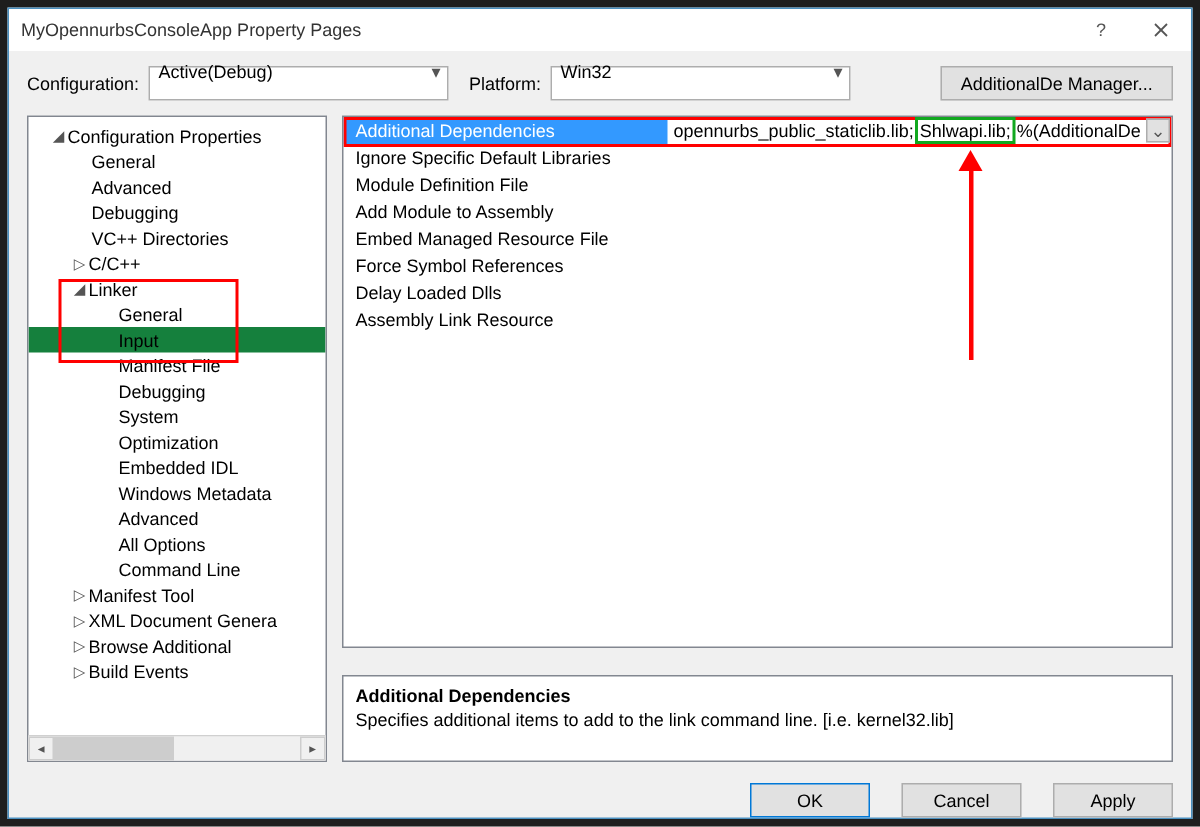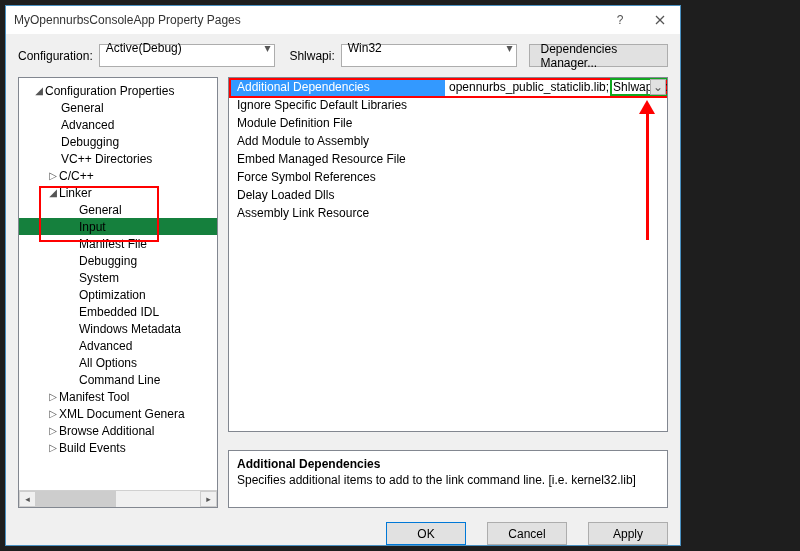--- a/index.html
+++ b/index.html
@@ -1,17 +1,17 @@
 <!DOCTYPE html>
 <html><head>
 <meta charset="utf-8">
 <style>
 * { box-sizing: border-box; margin: 0; padding: 0; font-family: "Segoe UI", Tahoma, sans-serif; font-size: 12px; }
 body { background: #1e1e1e; width: 800px; height: 551px; overflow: hidden; }
-.dialog { position: absolute; left: 5px; top: 5px; width: 676px; height: 541px; background: #f0f0f0; border: 1px solid #4a90c0; display: flex; flex-direction: column; }
+.dialog { position: absolute; left: 5px; top: 5px; width: 790px; height: 541px; background: #f0f0f0; border: 1px solid #4a90c0; display: flex; flex-direction: column; }
 .titlebar { height: 28px; background: #fff; display: flex; align-items: center; padding: 0 0 0 8px; color: #333; }
 .titlebar-title { flex: 1; }
 .titlebar-btn { width: 40px; height: 28px; display: flex; align-items: center; justify-content: center; color: #555; }
 
 .toprow { display: flex; align-items: center; gap: 6px; padding: 10px 12px; }
 .toprow label { color: #000; }
 .combo { height: 23px; background: #fff; border: 1px solid #adadad; display: flex; align-items: center; padding: 0 4px 16px 6px; position: relative; gap: 25px; }
 .combo .arrow { margin-left: auto; padding-left: 6px; color: #555; }
 .btn { height: 23px; background: #e1e1e1; border: 1px solid #adadad; padding: 0 10px; display: flex; align-items: center; justify-content: center; }
 
@@ -69,28 +69,28 @@
         </svg>
     </div>
   </div>
 
   <div class="toprow">
     <label>Configuration:</label>
     <div class="combo" style="width:200px">
       <span>Active(Debug)</span>
       <span class="arrow">▾</span>
     </div>
-    <label style="margin-left:8px">Shlwapi:</label>
+    <label style="margin-left:8px">Platform:</label>
     <div class="combo" style="width:200px">
       <span>Win32</span>
       <span class="arrow">▾</span>
     </div>
     <div style="flex:1"></div>
     <div class="btn" style="width:155px">
-      <span>Dependencies Manager...</span>
+      <span>AdditionalDe Manager...</span>
     </div>
   </div>
 
   <div class="main">
 
     <div class="nav" style="position:relative">
       <div class="nav-tree">
         <div class="tree-row l1">
             <span class="exp">◢</span>
             <span>Configuration Properties</span>

